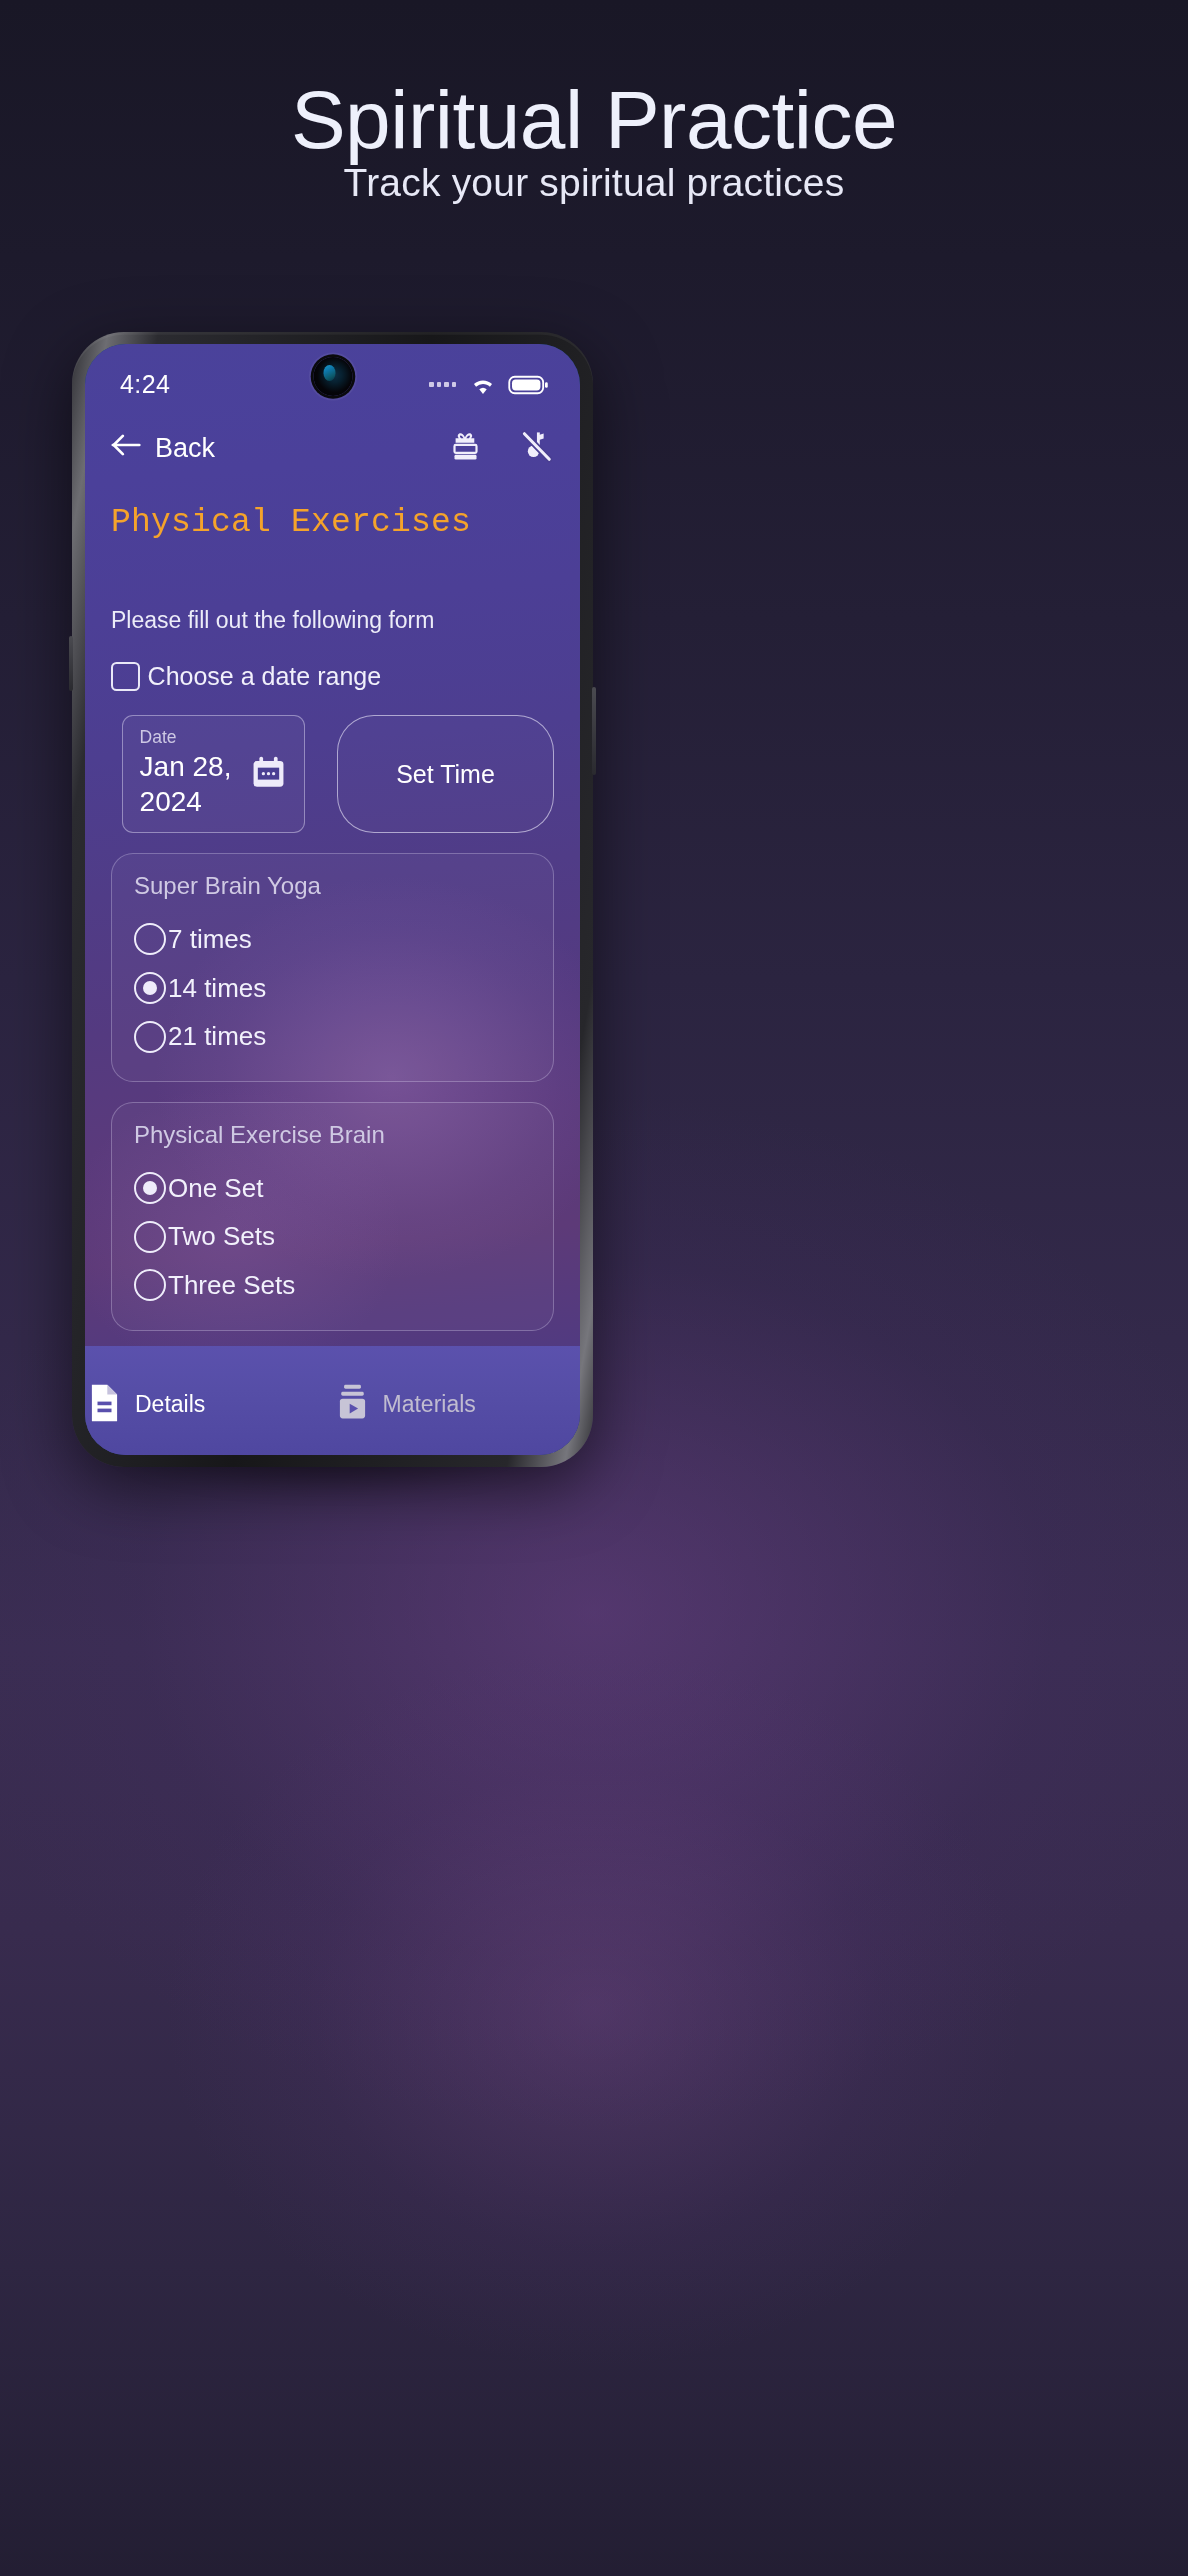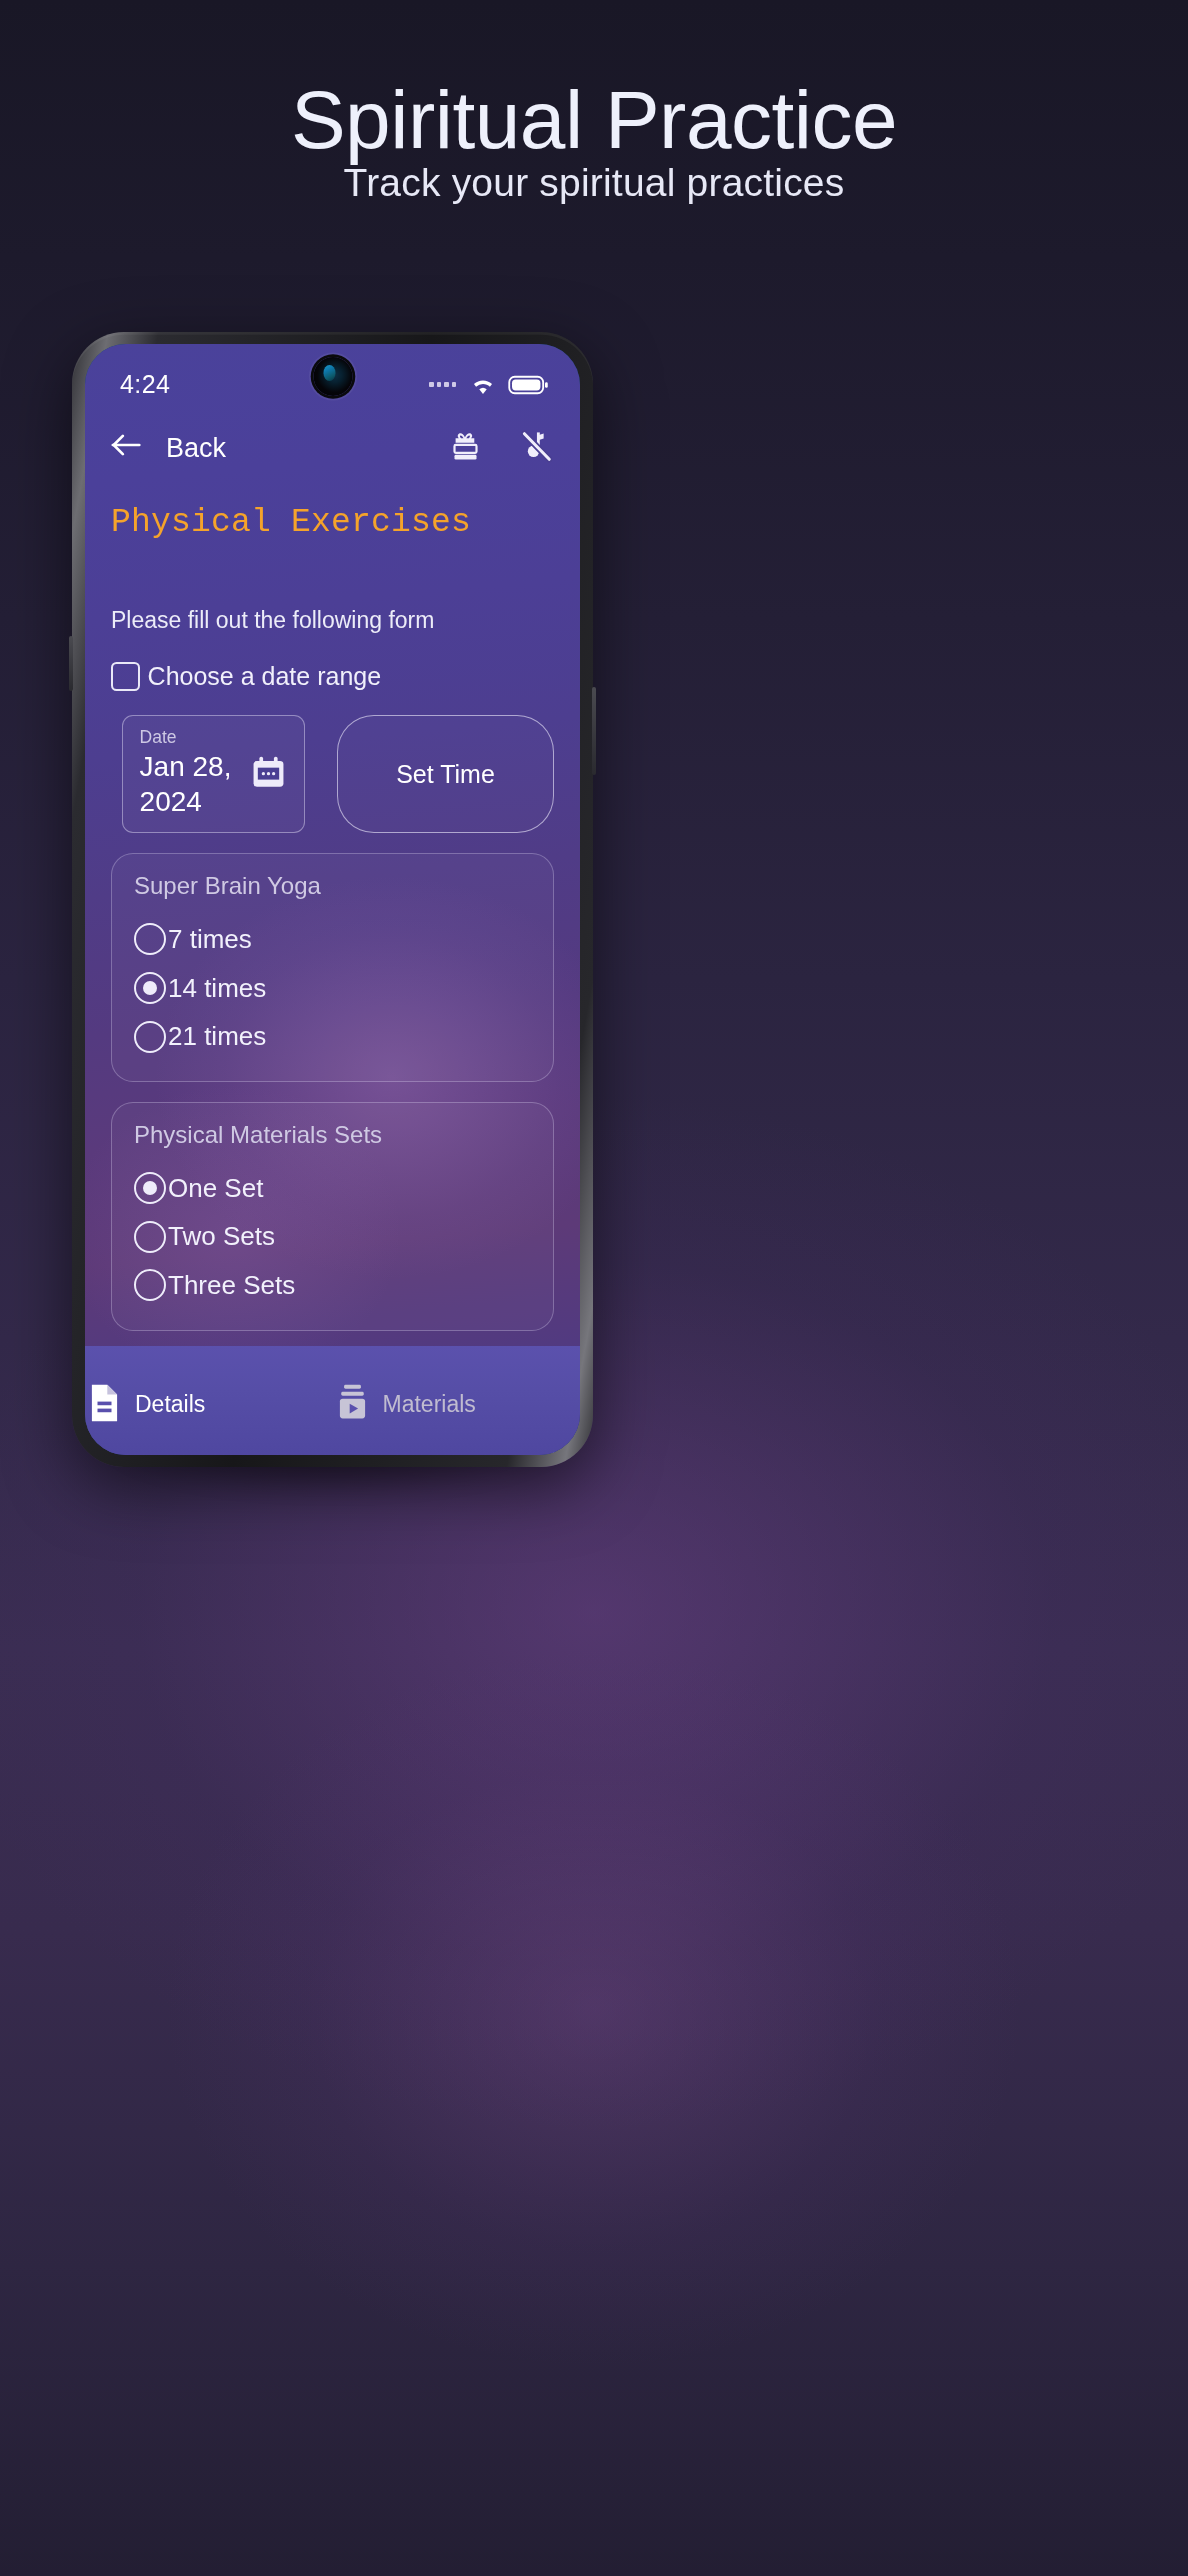--- a/index.html
+++ b/index.html
@@ -100,21 +100,21 @@
     background:linear-gradient(150deg, #1fa8e0 0%, #0e7fb4 35%, #0d5f70 70%, #073042 100%);
     opacity:.9;
   }
 
   
   .appbar{
     position:absolute; left:0; right:0; top:68px; height:72px;
     display:flex; align-items:center; justify-content:space-between;
     padding:0 28px 0 26px; z-index:3;
   }
-  .back{ display:flex; align-items:center; gap:24px; color:#ffffff; font-size:27px;}
+  .back{ display:flex; align-items:center; gap:13px; color:#ffffff; font-size:27px;}
   .appbar-icons{ display:flex; align-items:center; gap:39px; }
 
   
   .content{ position:absolute; left:0; right:0; top:140px; bottom:109px; padding:0 26px; z-index:2;}
   .page-title{
     color:#f5a32b; font-size:33px; font-weight:400; letter-spacing:0.2px;
     margin-top:20px;
     font-family:Liberation Mono, monospace;
   }
   .instructions{ color:#ececf8; font-size:23px; margin-top:66px; }
@@ -320,21 +320,21 @@
             </span>
           <span>14 times</span>
         </div>
         <div class="radiorow">
           <span class="rb"></span>
           <span>21 times</span>
         </div>
       </div>
 
       <div class="group">
-        <div class="group-title">Physical Materials Sets</div>
+        <div class="group-title">Physical Exercise Brain</div>
         <div class="radiorow">
           <span class="rb sel">
               <i></i>
             </span>
           <span>One Set</span>
         </div>
         <div class="radiorow">
           <span class="rb"></span>
           <span>Two Sets</span>
         </div>

